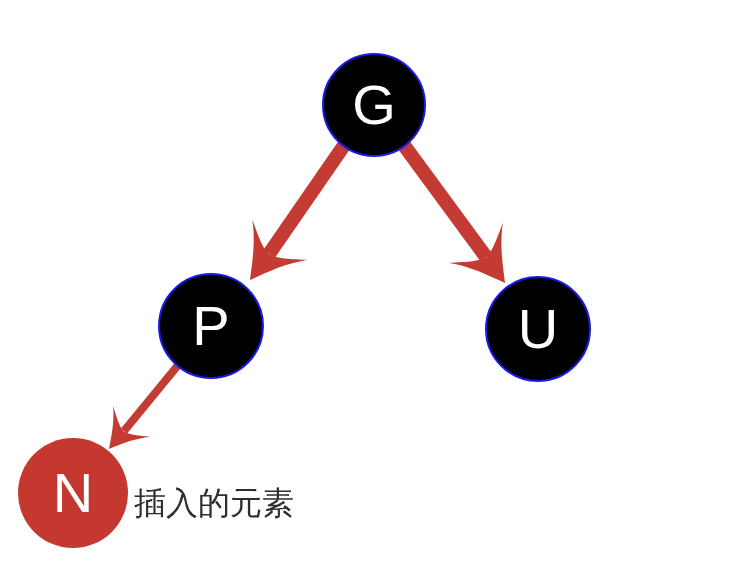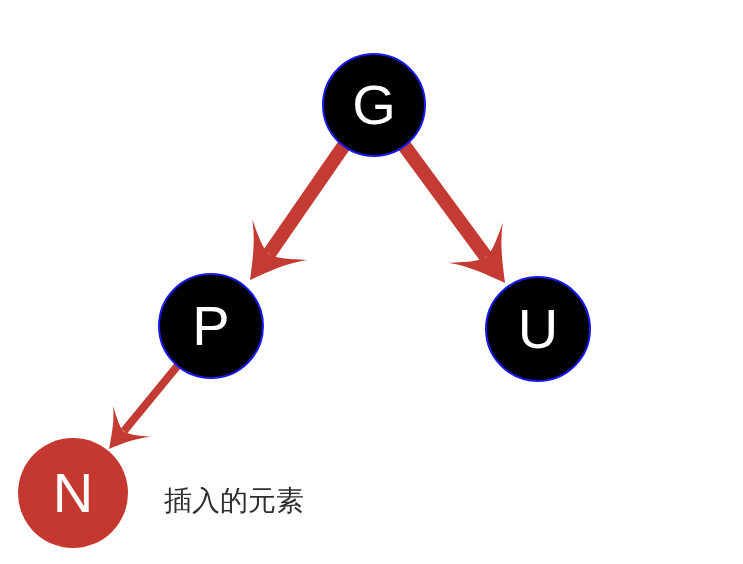--- a/index.html
+++ b/index.html
@@ -53,22 +53,22 @@
   .node.red {
     background: var(--red-node);
     border: none;
   }
   .node-g { left: 322px; top: 53px;  width: 104px; height: 104px; }
   .node-p { left: 158px; top: 273px; width: 106px; height: 106px; }
   .node-u { left: 485px; top: 276px; width: 106px; height: 106px; }
   .node-n { left: 18px;  top: 438px; width: 110px; height: 110px; }
   .annotation {
     position: absolute;
-    left: 164px; top: 482px;
-    font-size: 28px;
+    left: 134px; top: 482px;
+    font-size: 32px;
     color: var(--label-text);
     letter-spacing: 0px;
     white-space: nowrap;
   }
 </style>
 </head>
 <body>
 
 <div class="canvas">
 

